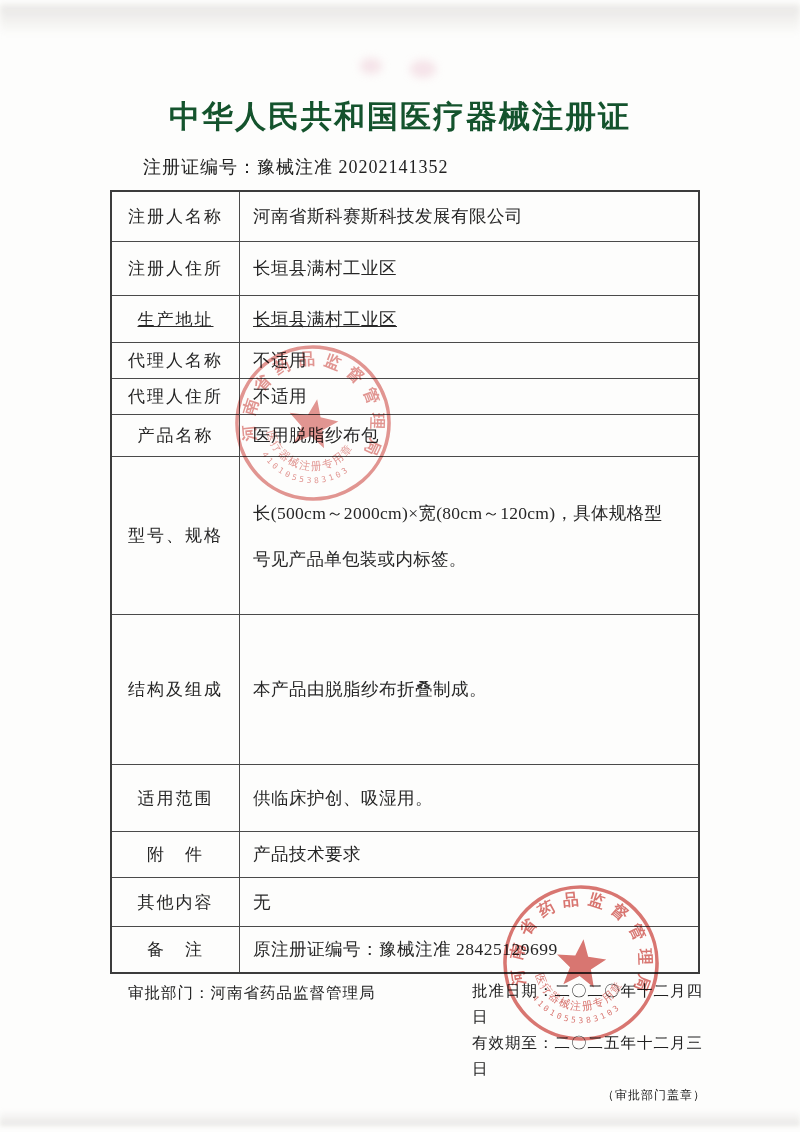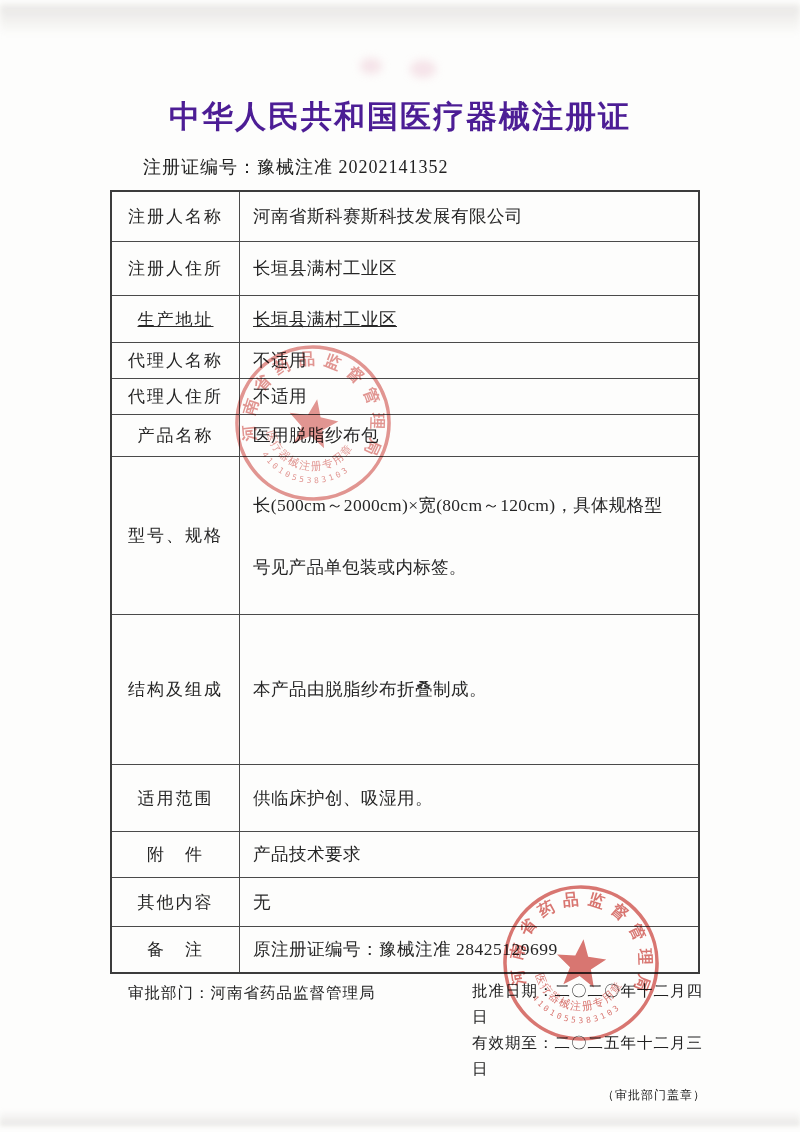--- a/index.html
+++ b/index.html
@@ -26,21 +26,21 @@
   .smudge{
     position:absolute;border-radius:50%;
     background:rgba(228,170,190,.30);filter:blur(4px);
   }
   .smudge.s1{left:360px;top:58px;width:22px;height:16px;}
   .smudge.s2{left:410px;top:60px;width:26px;height:18px;}
 
   .doc-title{
     position:absolute;top:96px;left:0;width:100%;
     text-align:center;
-    font-size:31px;font-weight:bold;letter-spacing:2px;color:#4c1d95;
+    font-size:31px;font-weight:bold;letter-spacing:2px;color:#14532d;
   }
   .reg-line{
     position:absolute;top:155px;left:143px;
     font-size:18px;letter-spacing:1px;color:#222;
   }
 
   .reg-table{
     position:absolute;top:190px;left:110px;width:590px;
     border:2px solid #3c3c3c;
     box-sizing:border-box;
@@ -67,21 +67,21 @@
     display:flex;align-items:center;justify-content:center;
     font-size:17px;letter-spacing:2px;color:#262626;
     text-align:center;
   }
   .t-value{
     flex:1;display:flex;align-items:center;
     padding:6px 28px 6px 13px;box-sizing:border-box;
     font-size:17.5px;color:#262626;line-height:1.65;
     letter-spacing:.5px;
   }
-  .t-row:nth-child(7) .t-value{line-height:62px;letter-spacing:.3px;}
+  .t-row:nth-child(7) .t-value{line-height:46px;letter-spacing:.3px;}
 
   .footer-left{
     position:absolute;top:983px;left:128px;
     font-size:15.5px;letter-spacing:1px;color:#222;
   }
   .footer-right{
     position:absolute;top:978px;left:472px;width:240px;
     font-size:15.5px;letter-spacing:1px;line-height:26px;color:#222;
   }
   .footer-right .seal-note{display:block;text-align:right;padding-right:6px;font-size:12px;}

